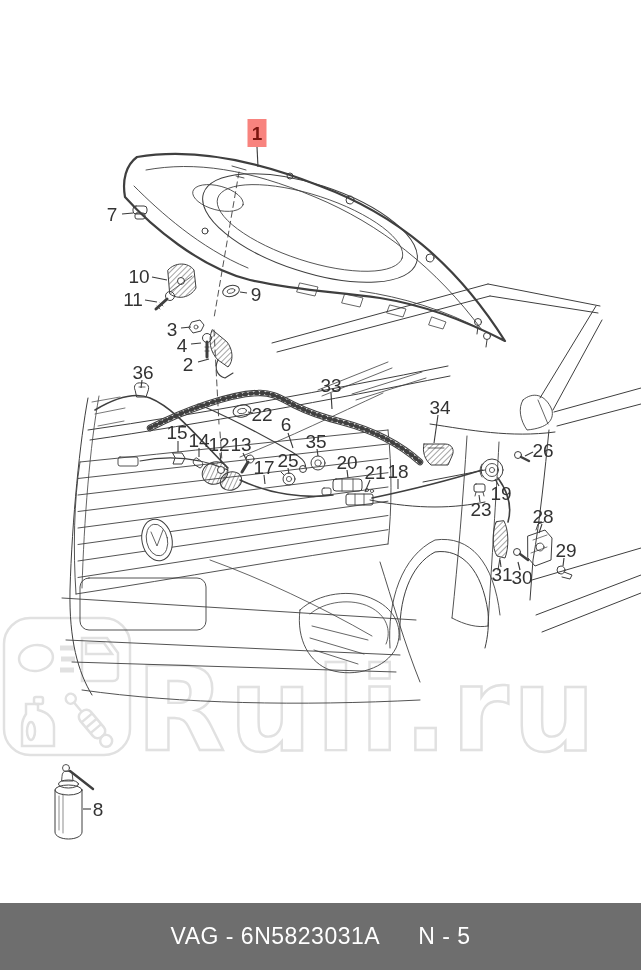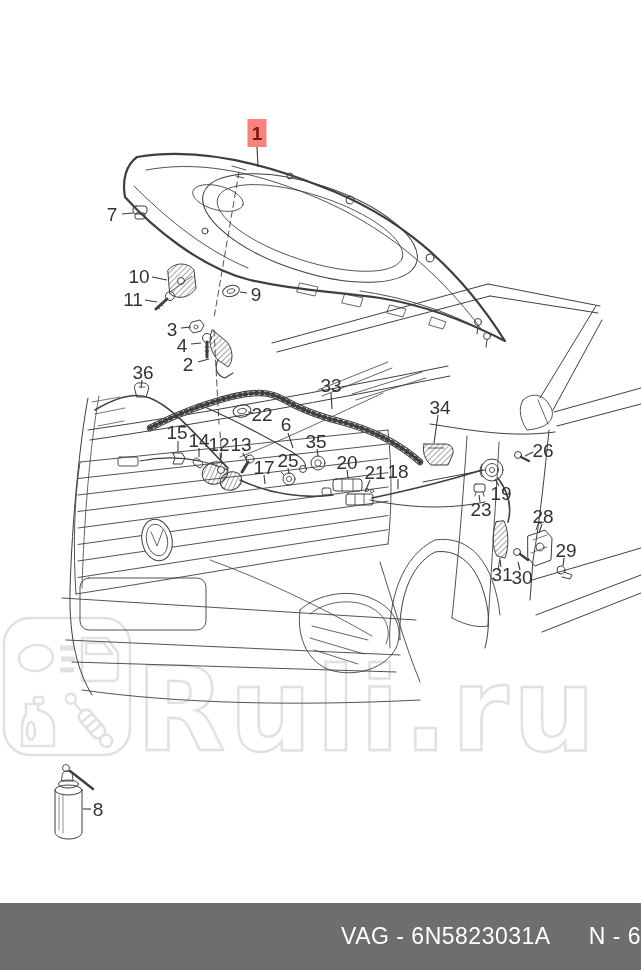--- a/index.html
+++ b/index.html
@@ -19,21 +19,21 @@
   #stage svg{position:absolute;left:0;top:0;}
   .part-num{
     font-family:"Liberation Sans",sans-serif;
     font-size:19px;fill:#333333;text-anchor:middle;dominant-baseline:central;
   }
   .part-num.hl{fill:var(--hl-fg);font-weight:bold;}
   .leader{stroke:#3a3a3a;stroke-width:1.1;}
   #footer{
     position:absolute;left:0;top:903px;width:641px;height:67px;
     background:var(--footer-bg);color:var(--footer-fg);
-    display:flex;align-items:center;justify-content:flex-end;gap:38px;
+    display:flex;align-items:center;justify-content:center;gap:38px;
     font-size:23px;letter-spacing:0.5px;
   }
 </style>
 </head>
 <body>
 
 <div id="stage">
 <svg width="641" height="903" viewBox="0 0 641 903">
   <defs>
     <pattern id="hatch" width="4" height="4" patternUnits="userSpaceOnUse" patternTransform="rotate(45)">
@@ -360,14 +360,14 @@
         <line x1="520" y1="570" x2="518" y2="562" class="leader"></line>
         <text x="522" y="577" class="part-num">30</text>
         <line x1="91" y1="809" x2="83" y2="809" class="leader"></line>
         <text x="98" y="809" class="part-num">8</text>
       </g>
 </svg>
 </div>
 
 <div id="footer">
   <span>VAG - 6N5823031A</span>
-  <span>N - 6</span>
+  <span>N - 5</span>
 </div>
 
 </body></html>

